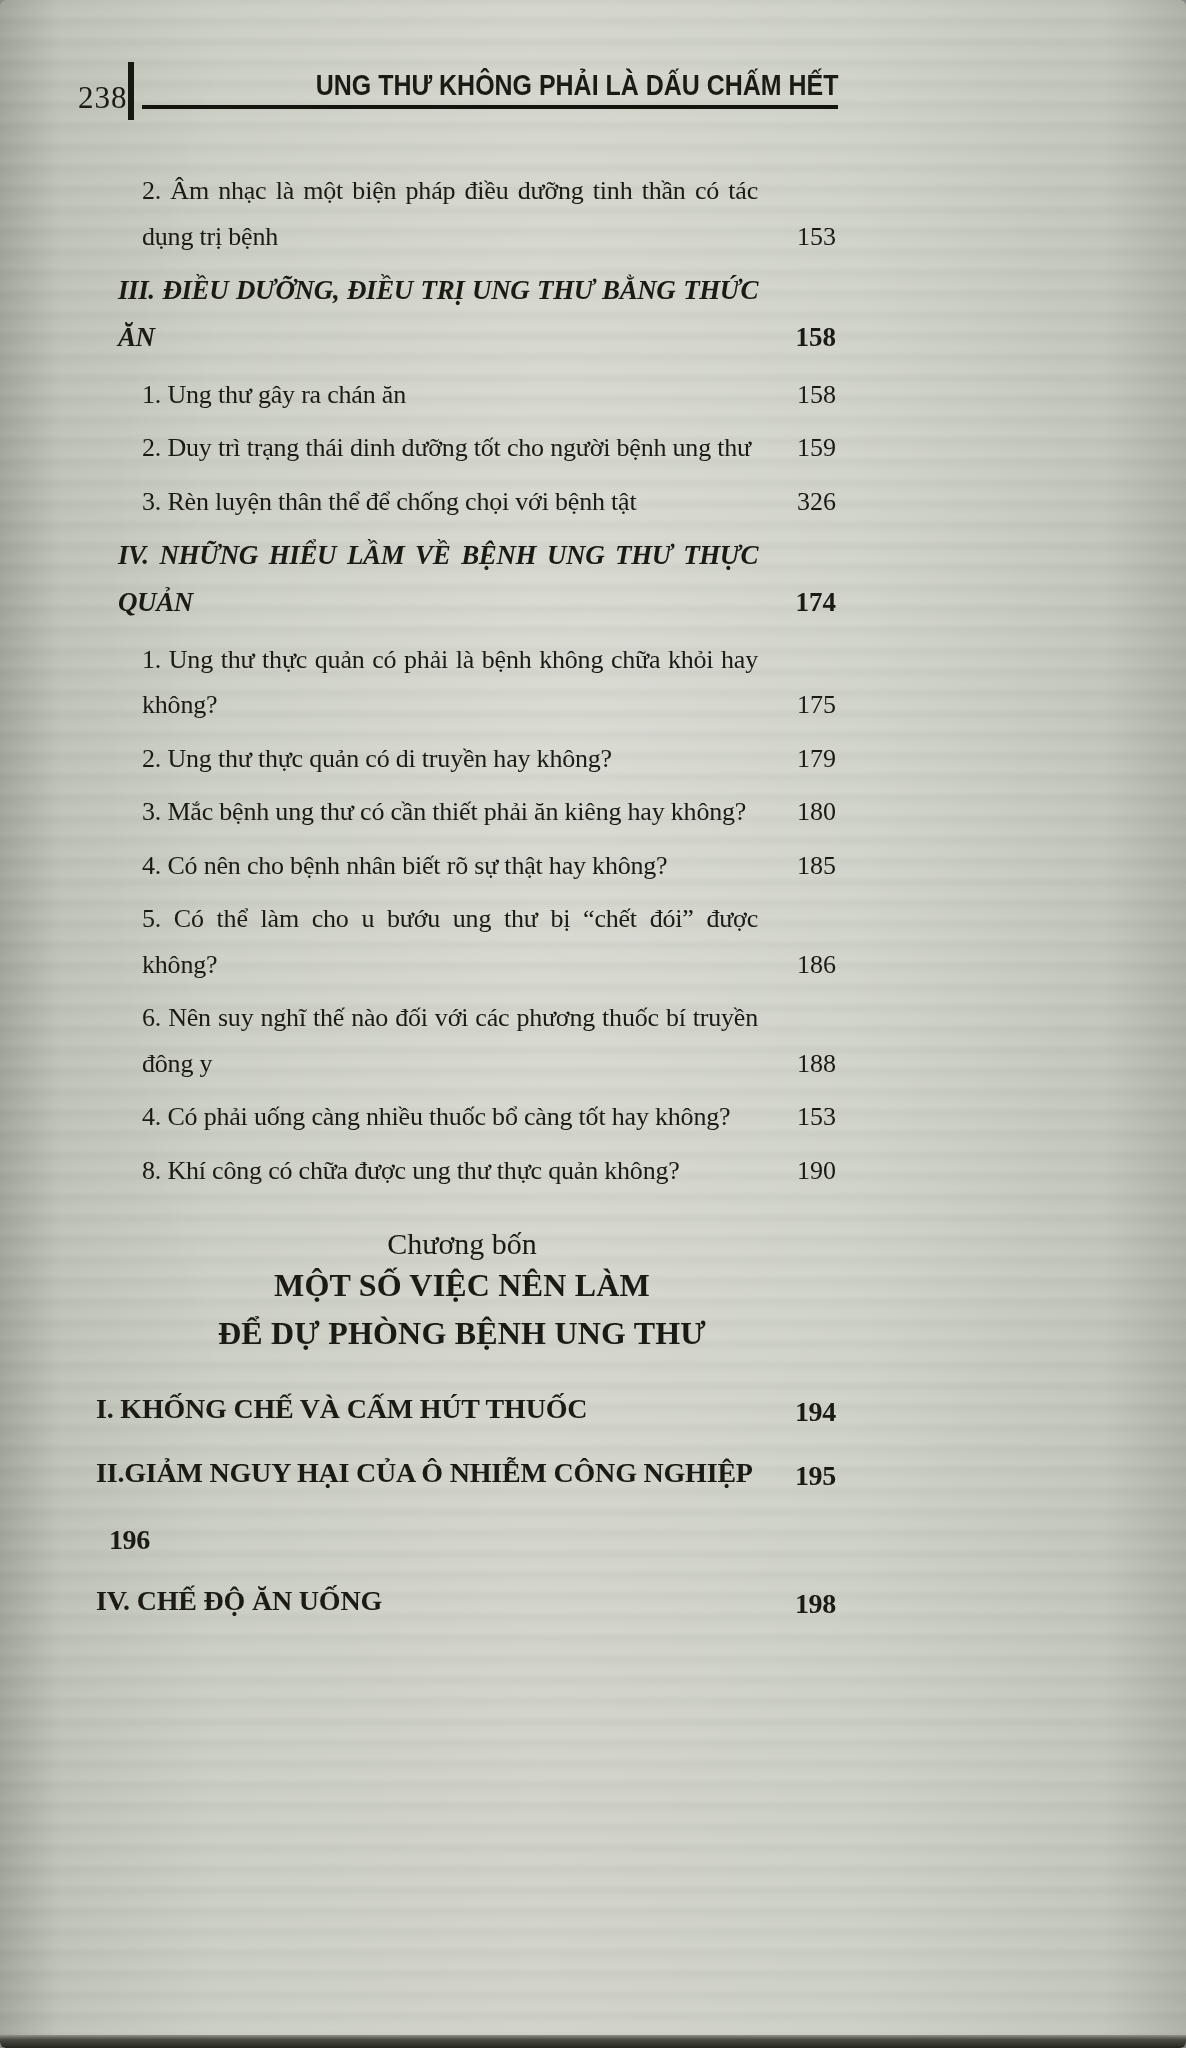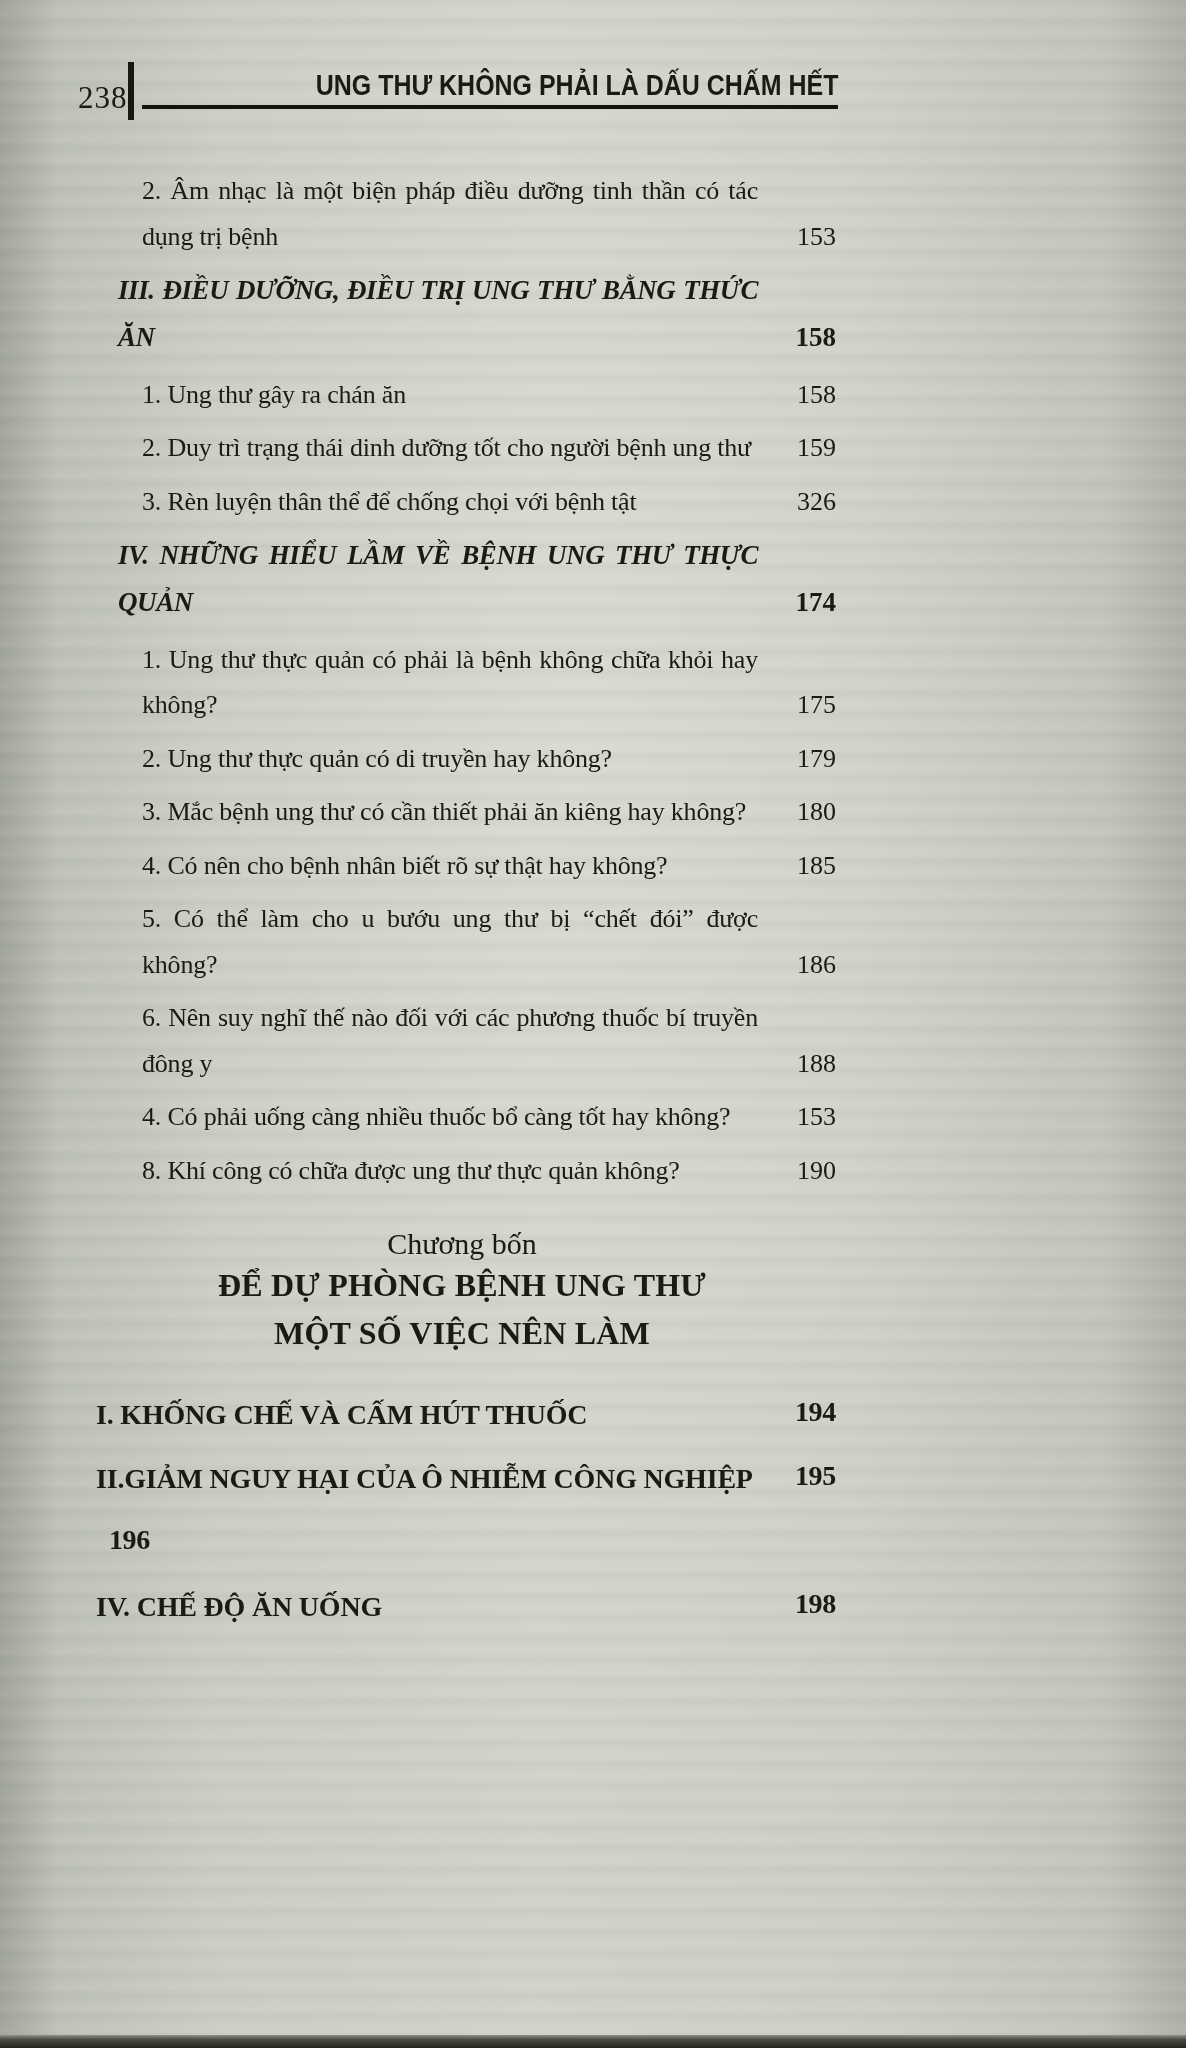--- a/index.html
+++ b/index.html
@@ -10,20 +10,21 @@
   .page {
     position: relative;
     width: 1186px;
     height: 2048px;
     overflow: hidden;
     background:
       radial-gradient(ellipse at 50% 35%, rgba(255,255,255,0.18) 0%, rgba(255,255,255,0) 60%),
       linear-gradient(90deg, #a2a69a 0%, #bfc3b7 5%, #cbcec3 18%, #d1d3c8 45%, #cdd0c5 72%, #c3c6ba 93%, #aeb2a6 100%);
     font-family: "Liberation Serif", "DejaVu Serif", serif;
     color: #1b1a15;
+    border-radius: 6px;
   }
   .page::before {
     content: "";
     position: absolute;
     inset: 0;
     background: repeating-linear-gradient(180deg,
       rgba(90,95,85,0.05) 0px, rgba(90,95,85,0.0) 7px,
       rgba(255,255,255,0.04) 14px, rgba(90,95,85,0.05) 21px);
     pointer-events: none;
   }
@@ -132,21 +133,20 @@
     line-height: 1.5;
     letter-spacing: 0.2px;
   }
 
   
   .chapter-list {
     margin-top: 30px;
   }
   .chapter-entry {
     display: flex;
-    align-items: flex-end;
     font-weight: bold;
     font-size: 28px;
     line-height: 1.55;
     margin-bottom: 15px;
     letter-spacing: -0.3px;
   }
   .chapter-entry .entry-label {
     padding-left: 0;
     text-align: left;
   }
@@ -232,22 +232,22 @@
   </div>
 
   <div class="toc-entry style-sub">
     <span class="entry-label">8. Khí công có chữa được ung thư thực quản không?</span>
     <span class="entry-page">190</span>
   </div>
 </div>
 
     <div class="chapter-heading">
       <div class="chapter-kicker">Chương bốn</div>
+      <div class="chapter-title">MỘT SỐ VIỆC NÊN LÀM</div>
       <div class="chapter-title">ĐỂ DỰ PHÒNG BỆNH UNG THƯ</div>
-      <div class="chapter-title">MỘT SỐ VIỆC NÊN LÀM</div>
     </div>
 
     <div class="chapter-list">
   <div class="chapter-entry">
     <span class="entry-label">I. KHỐNG CHẾ VÀ CẤM HÚT THUỐC</span>
     <span class="entry-page">194</span>
   </div>
 
   <div class="chapter-entry">
     <span class="entry-label">II.GIẢM NGUY HẠI CỦA Ô NHIỄM CÔNG NGHIỆP</span>

